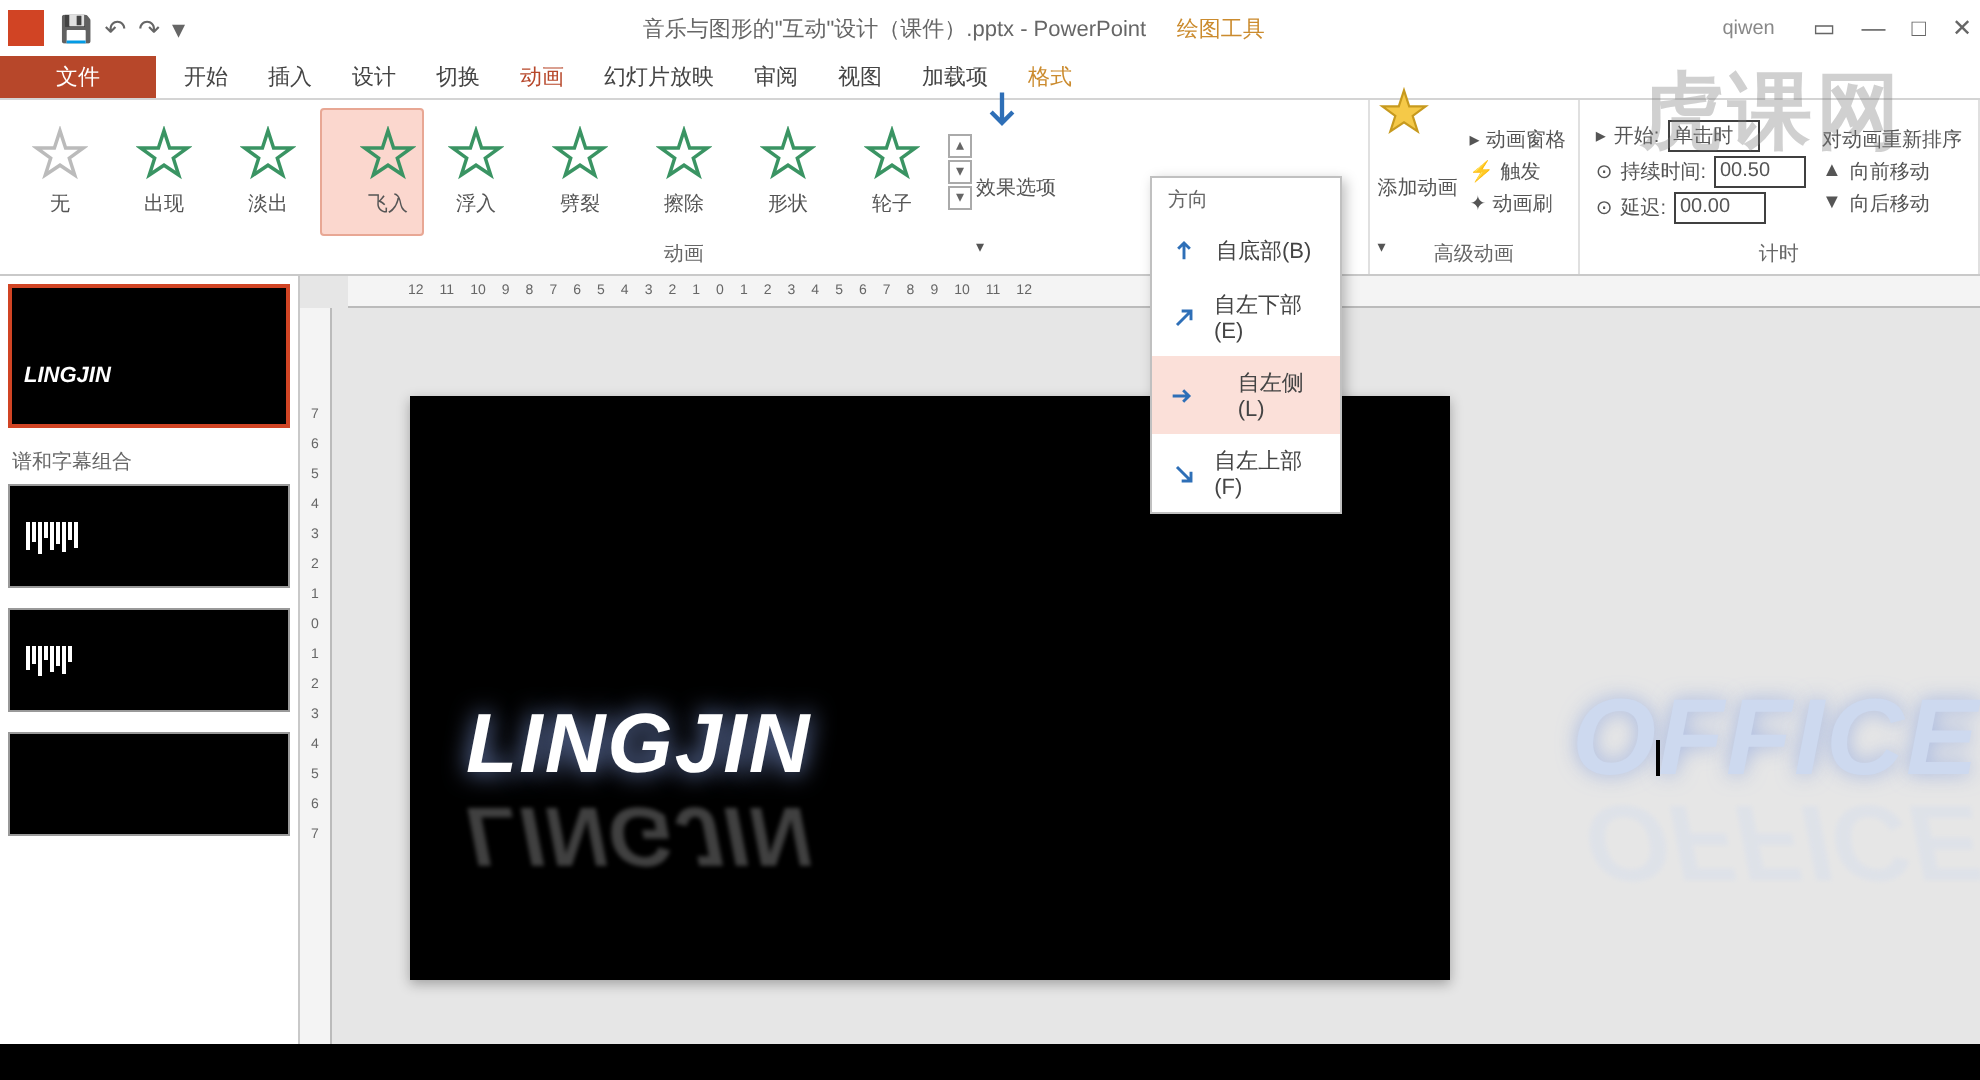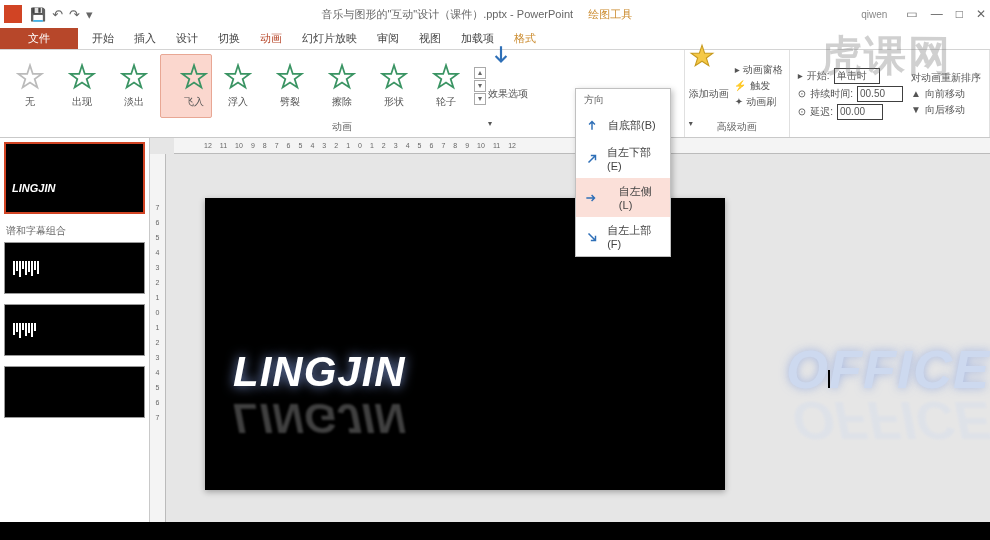--- a/index.html
+++ b/index.html
@@ -216,20 +216,21 @@
         <div class="row">▸ <span>开始:</span> <span class="spin">单击时</span></div>
         <div class="row">⊙ <span>持续时间:</span> <span class="spin">00.50</span></div>
         <div class="row">⊙ <span>延迟:</span> <span class="spin">00.00</span></div>
       </div>
       <div class="timing">
         <div class="row">对动画重新排序</div>
         <div class="row">▲ <span>向前移动</span></div>
         <div class="row">▼ <span>向后移动</span></div>
       </div>
     </div>
+    <div class="group-label">计时</div>
   </div>
 </div>
 
 <div class="workspace">
   <div class="thumbs">
     <div class="thumb big selected">
       <div class="txt">LINGJIN</div>
     </div>
     <div class="thumb-title">谱和字幕组合</div>
     <div class="thumb small">

